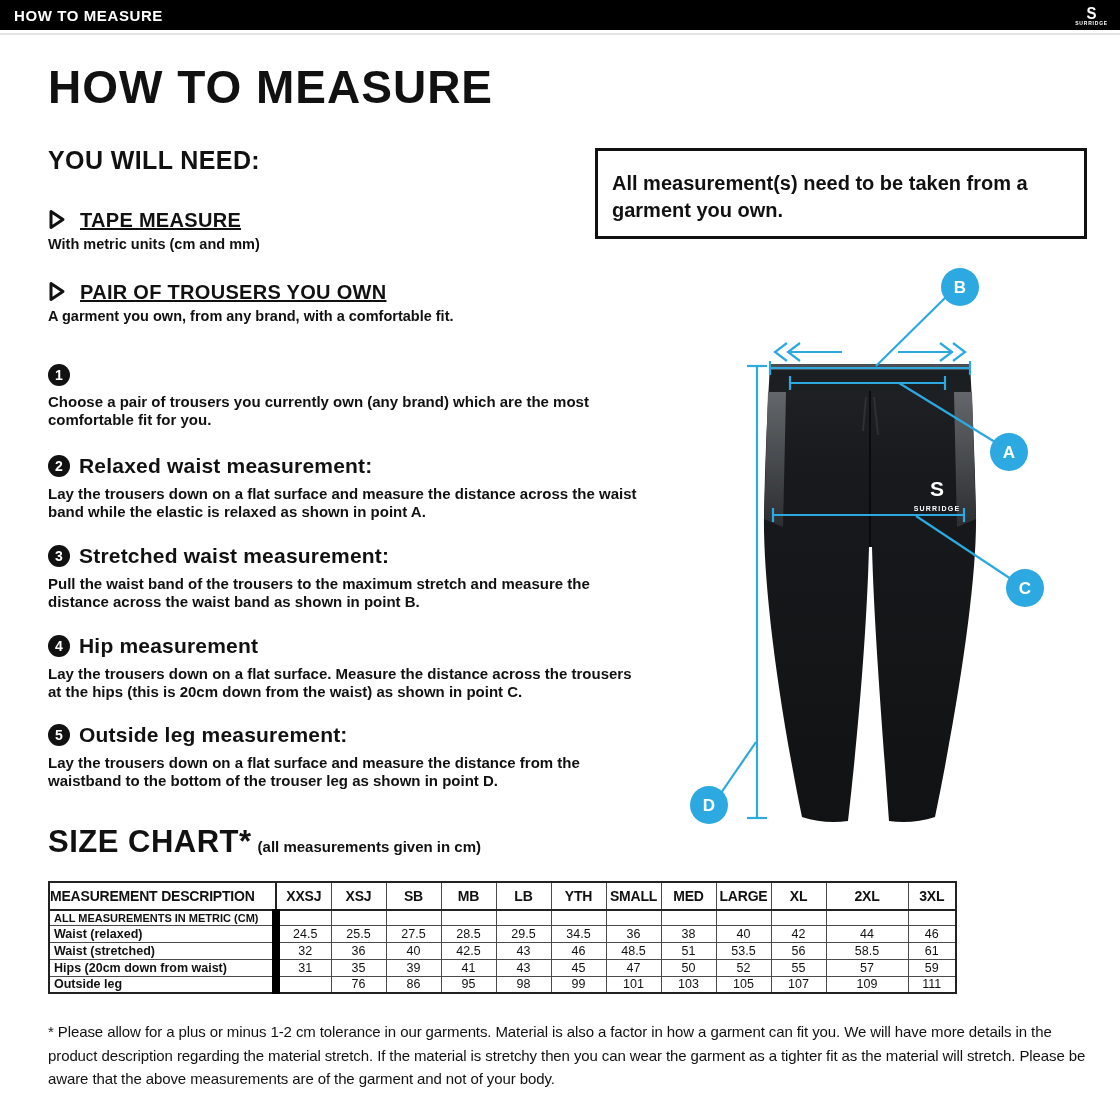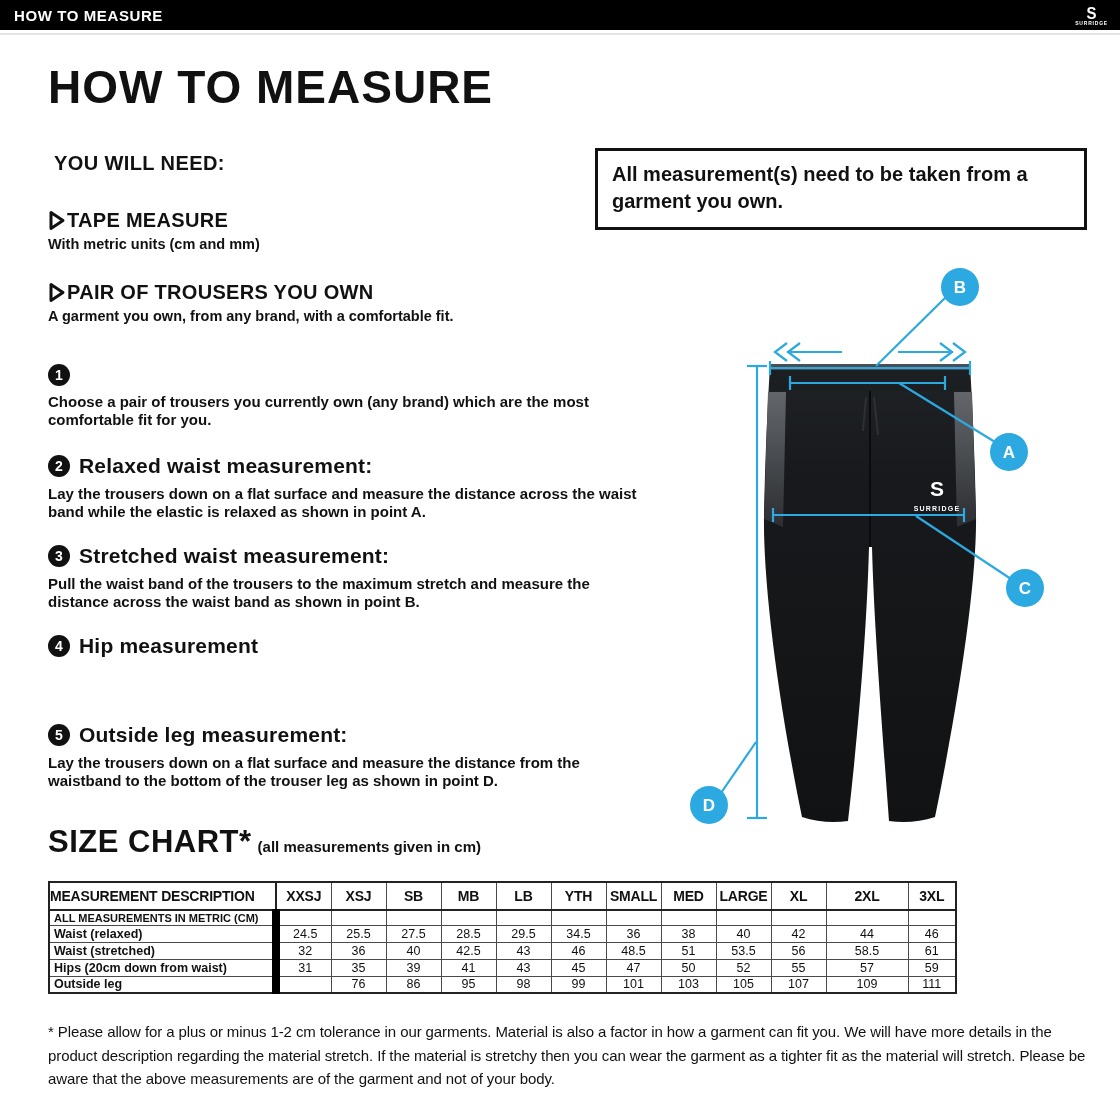--- a/index.html
+++ b/index.html
@@ -10,27 +10,27 @@
   .topbar { position:absolute; top:0; left:0; right:0; height:30px; background:#000; color:#fff;
             display:flex; align-items:center; justify-content:space-between; padding:0 12px 0 14px; box-sizing:border-box; }
   .topbar-title { font-size:15px; font-weight:bold; letter-spacing:.6px; }
   .brand { display:flex; flex-direction:column; align-items:center; line-height:1; }
   .brand-s { font-size:15px; font-weight:bold; transform:scaleY(1.15); }
   .brand-name { font-size:5px; font-weight:bold; letter-spacing:.8px; margin-top:1px; }
   .top-rule { position:absolute; top:33px; left:0; right:0; height:2px; background:#e4e4e4; }
 
   .page-title { position:absolute; left:48px; top:60px; margin:0; font-size:46px; font-weight:bold; letter-spacing:1px; }
 
-  .ywn-heading { position:absolute; left:48px; top:146px; margin:6px; font-size:20px; font-weight:bold; letter-spacing:.4px; }
+  .ywn-heading { position:absolute; left:48px; top:146px; margin:0; font-size:25px; font-weight:bold; letter-spacing:.4px; }
 
   .note-box { position:absolute; left:595px; top:148px; width:458px; border:3px solid #111;
-              padding:10px 14px 12px 14px; font-size:20px; font-weight:bold; line-height:27px; }
+              padding:19px 14px 12px 14px; font-size:20px; font-weight:bold; line-height:27px; }
 
   .need-item { position:absolute; left:48px; width:600px; }
-  .need-row { display:flex; align-items:center; gap:1px; }
+  .need-row { display:flex; gap:14px;text-decoration:underline; }
   .need-label { font-size:20px; font-weight:bold; letter-spacing:.3px; }
   .need-desc { font-size:14.5px; font-weight:bold; margin-top:4px; }
 
   .step { position:absolute; left:48px; width:600px; }
   .step-head { display:flex; align-items:center; gap:9px; }
   .step-badge { width:22px; height:22px; border-radius:50%; background:#111; color:#fff; font-size:14px;
                 font-weight:bold; display:flex; align-items:center; justify-content:center; flex:0 0 auto; }
   .step-title { font-size:21px; font-weight:bold; letter-spacing:.2px; }
   .step-body { font-size:15px; font-weight:bold; line-height:18px; margin-top:7px; }
 
@@ -113,20 +113,21 @@
       <span class="step-title">Stretched waist measurement:</span>
     </div>
     <div class="step-body">Pull the waist band of the trousers to the maximum stretch and measure the distance across the waist band as shown in point B.</div>
   </div>
 
   <div class="step" style="top:634px;">
     <div class="step-head">
       <span class="step-badge">4</span>
       <span class="step-title">Hip measurement</span>
     </div>
+    <div class="step-body">Lay the trousers down on a flat surface. Measure the distance across the trousers at the hips (this is 20cm down from the waist)  as shown in point C.</div>
   </div>
 
   <div class="step" style="top:723px;">
     <div class="step-head">
       <span class="step-badge">5</span>
       <span class="step-title">Outside leg measurement:</span>
     </div>
     <div class="step-body">Lay the trousers down on a flat surface and measure the distance from the waistband to the bottom of the trouser  leg as shown in point D.</div>
   </div>
 

